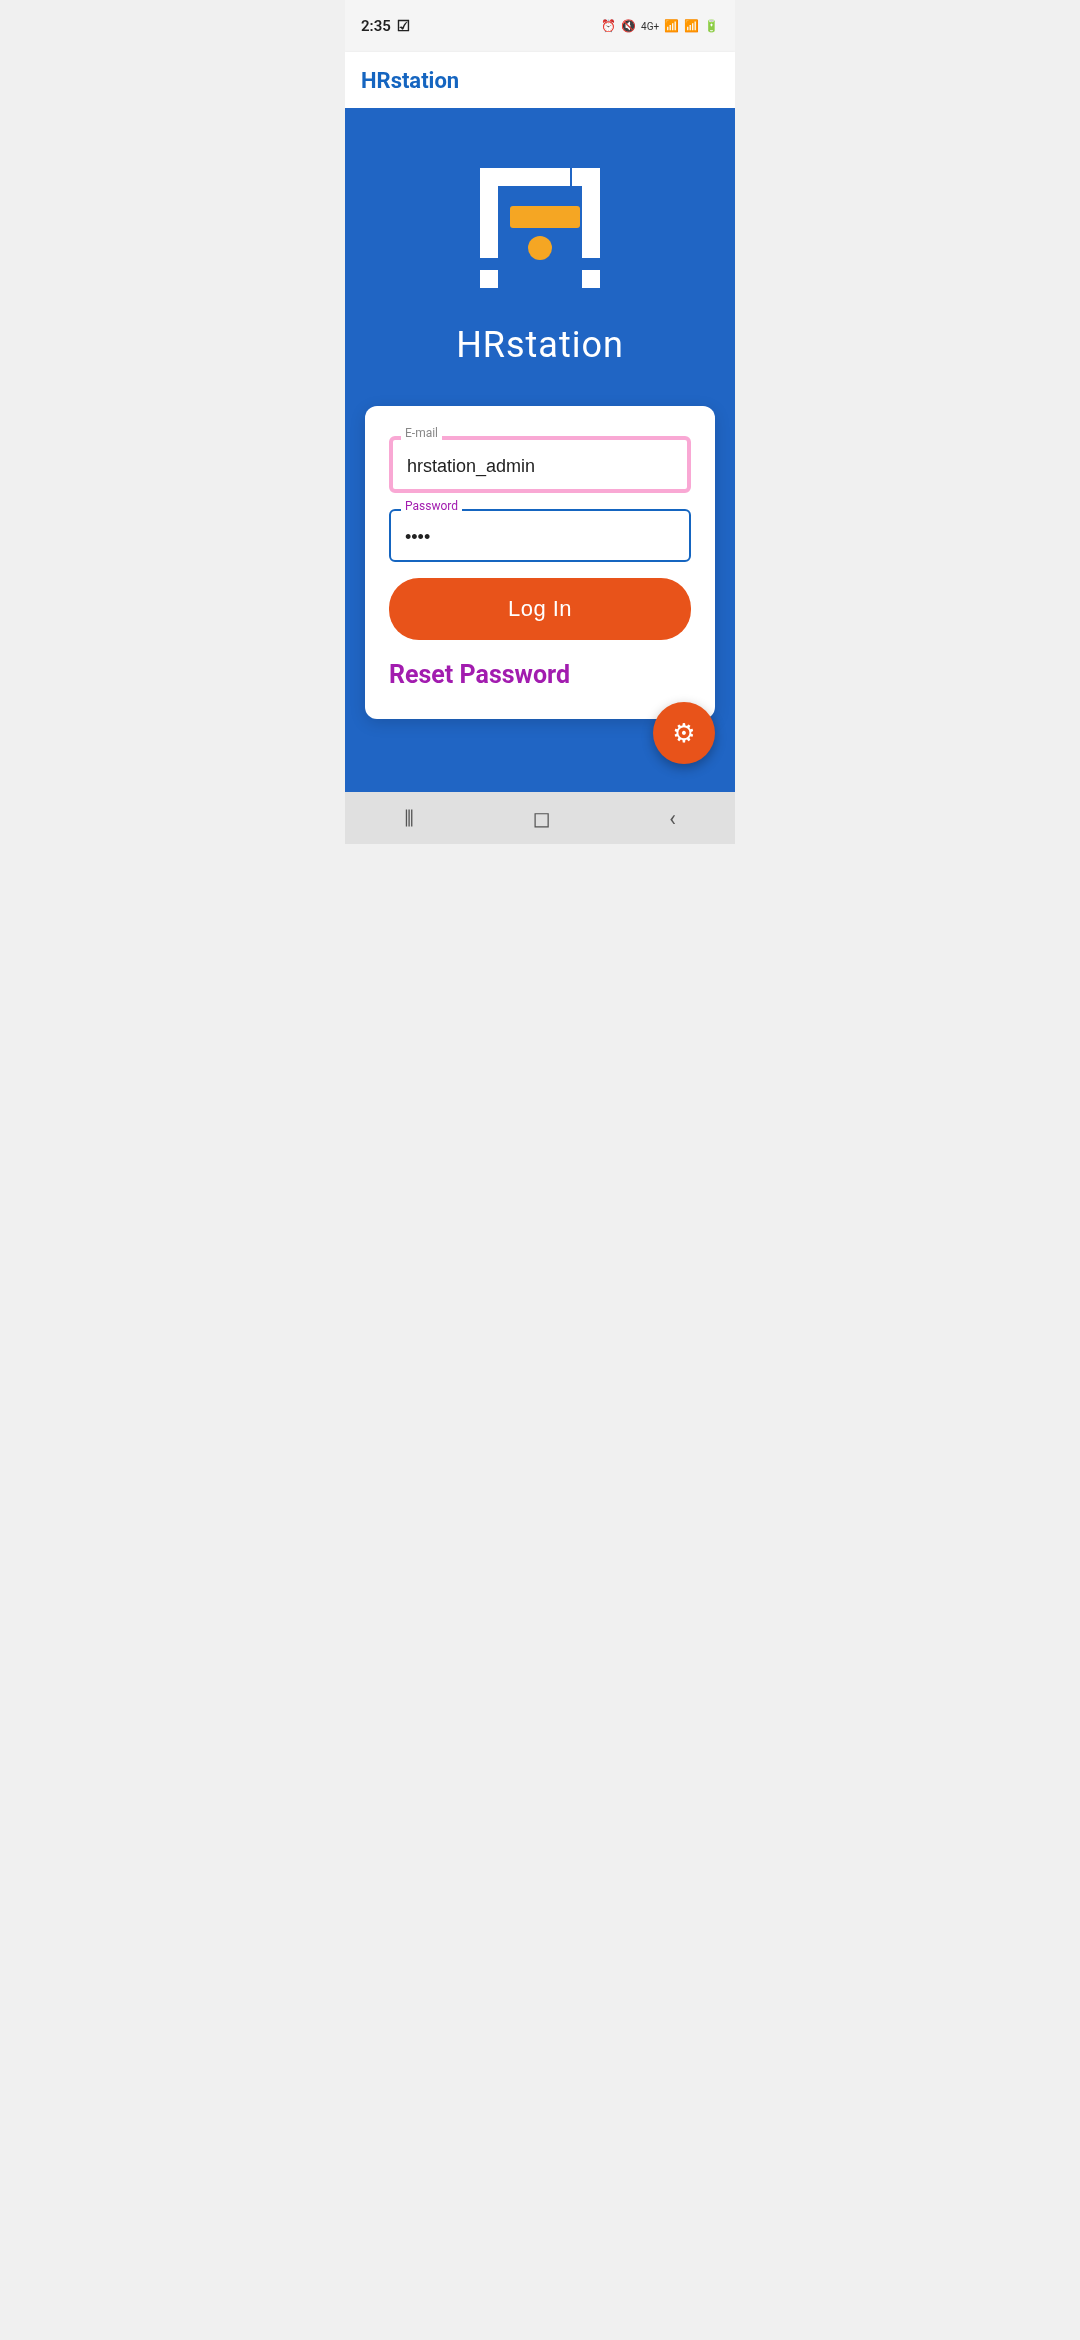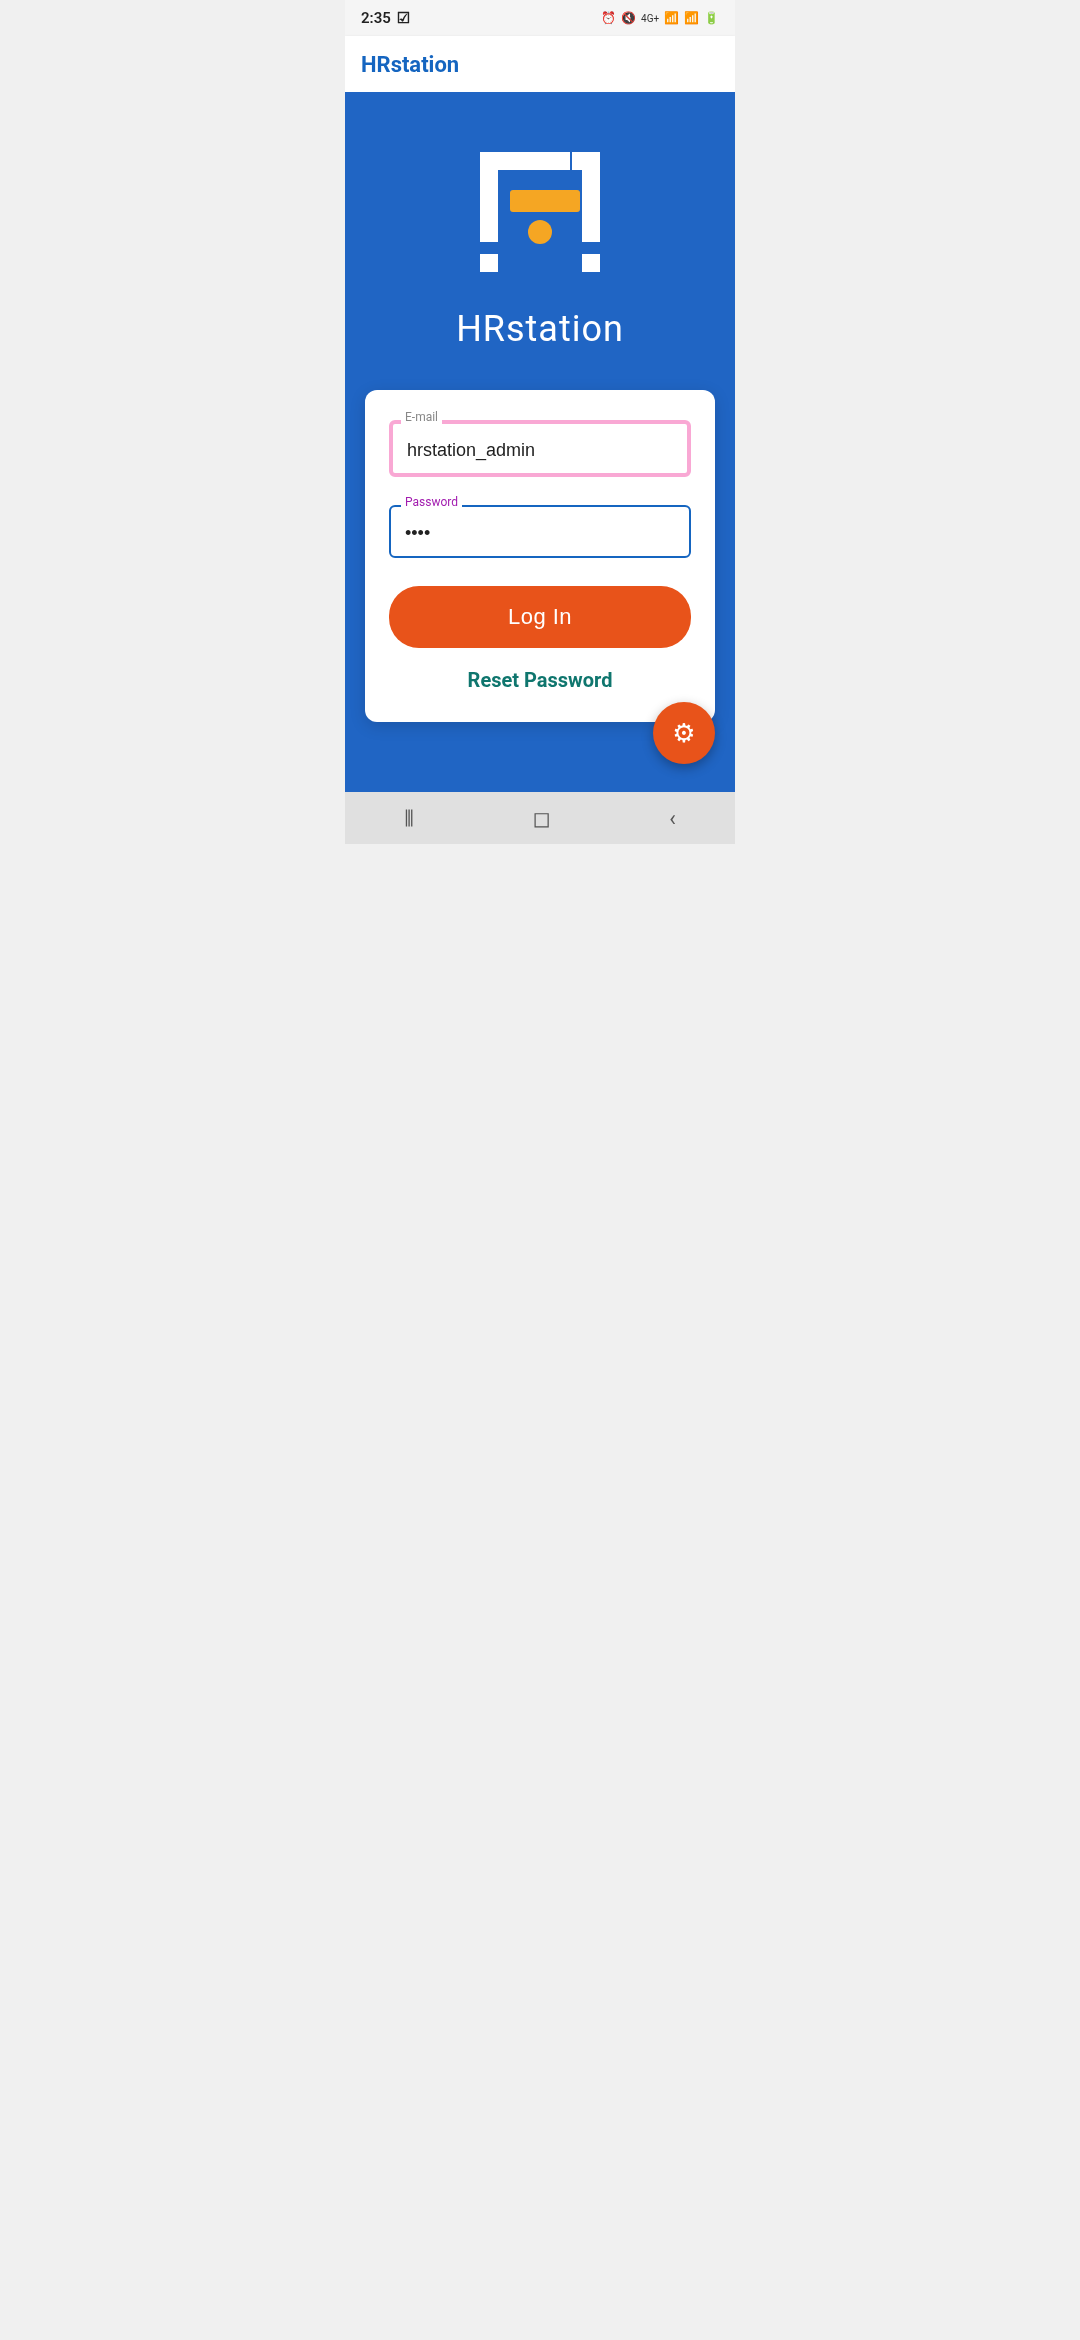--- a/index.html
+++ b/index.html
@@ -20,21 +20,21 @@
       position: relative;
     }
 
     
     .status-bar {
       background: #f5f5f5;
       display: flex;
       justify-content: space-between;
       align-items: center;
       padding: 6px 16px;
-      height: 36px;
+      height: 52px;
       flex-shrink: 0;
     }
 
     .status-time {
       font-size: 15px;
       font-weight: 600;
       color: #222;
       display: flex;
       align-items: center;
       gap: 6px;
@@ -103,21 +103,21 @@
       border-radius: 12px;
       padding: 30px 24px 30px;
       width: 100%;
       max-width: 370px;
       box-shadow: 0 4px 16px rgba(0,0,0,0.15);
     }
 
     
     .input-group {
       position: relative;
-      margin-bottom: 28px;
+      margin-bottom: 16px;
       border-radius: 14px;
     }
 
     .input-label {
       position: absolute;
       top: -10px;
       left: 12px;
       background: #ffffff;
       padding: 0 4px;
       font-size: 12px;
@@ -155,23 +155,23 @@
       font-size: 22px;
       font-weight: 500;
       cursor: pointer;
       margin-bottom: 20px;
       letter-spacing: 0.5px;
     }
 
     
     .reset-password-link {
       display: block;
-      text-align: center;
-      color: #0f766e;
-      font-size: 20px;
+      text-align: left;
+      color: #a21caf;
+      font-size: 25px;
       font-weight: 700;
       cursor: pointer;
       text-decoration: none;
     }
 
     
     .fab {
       position: absolute;
       bottom: 28px;
       right: 20px;

